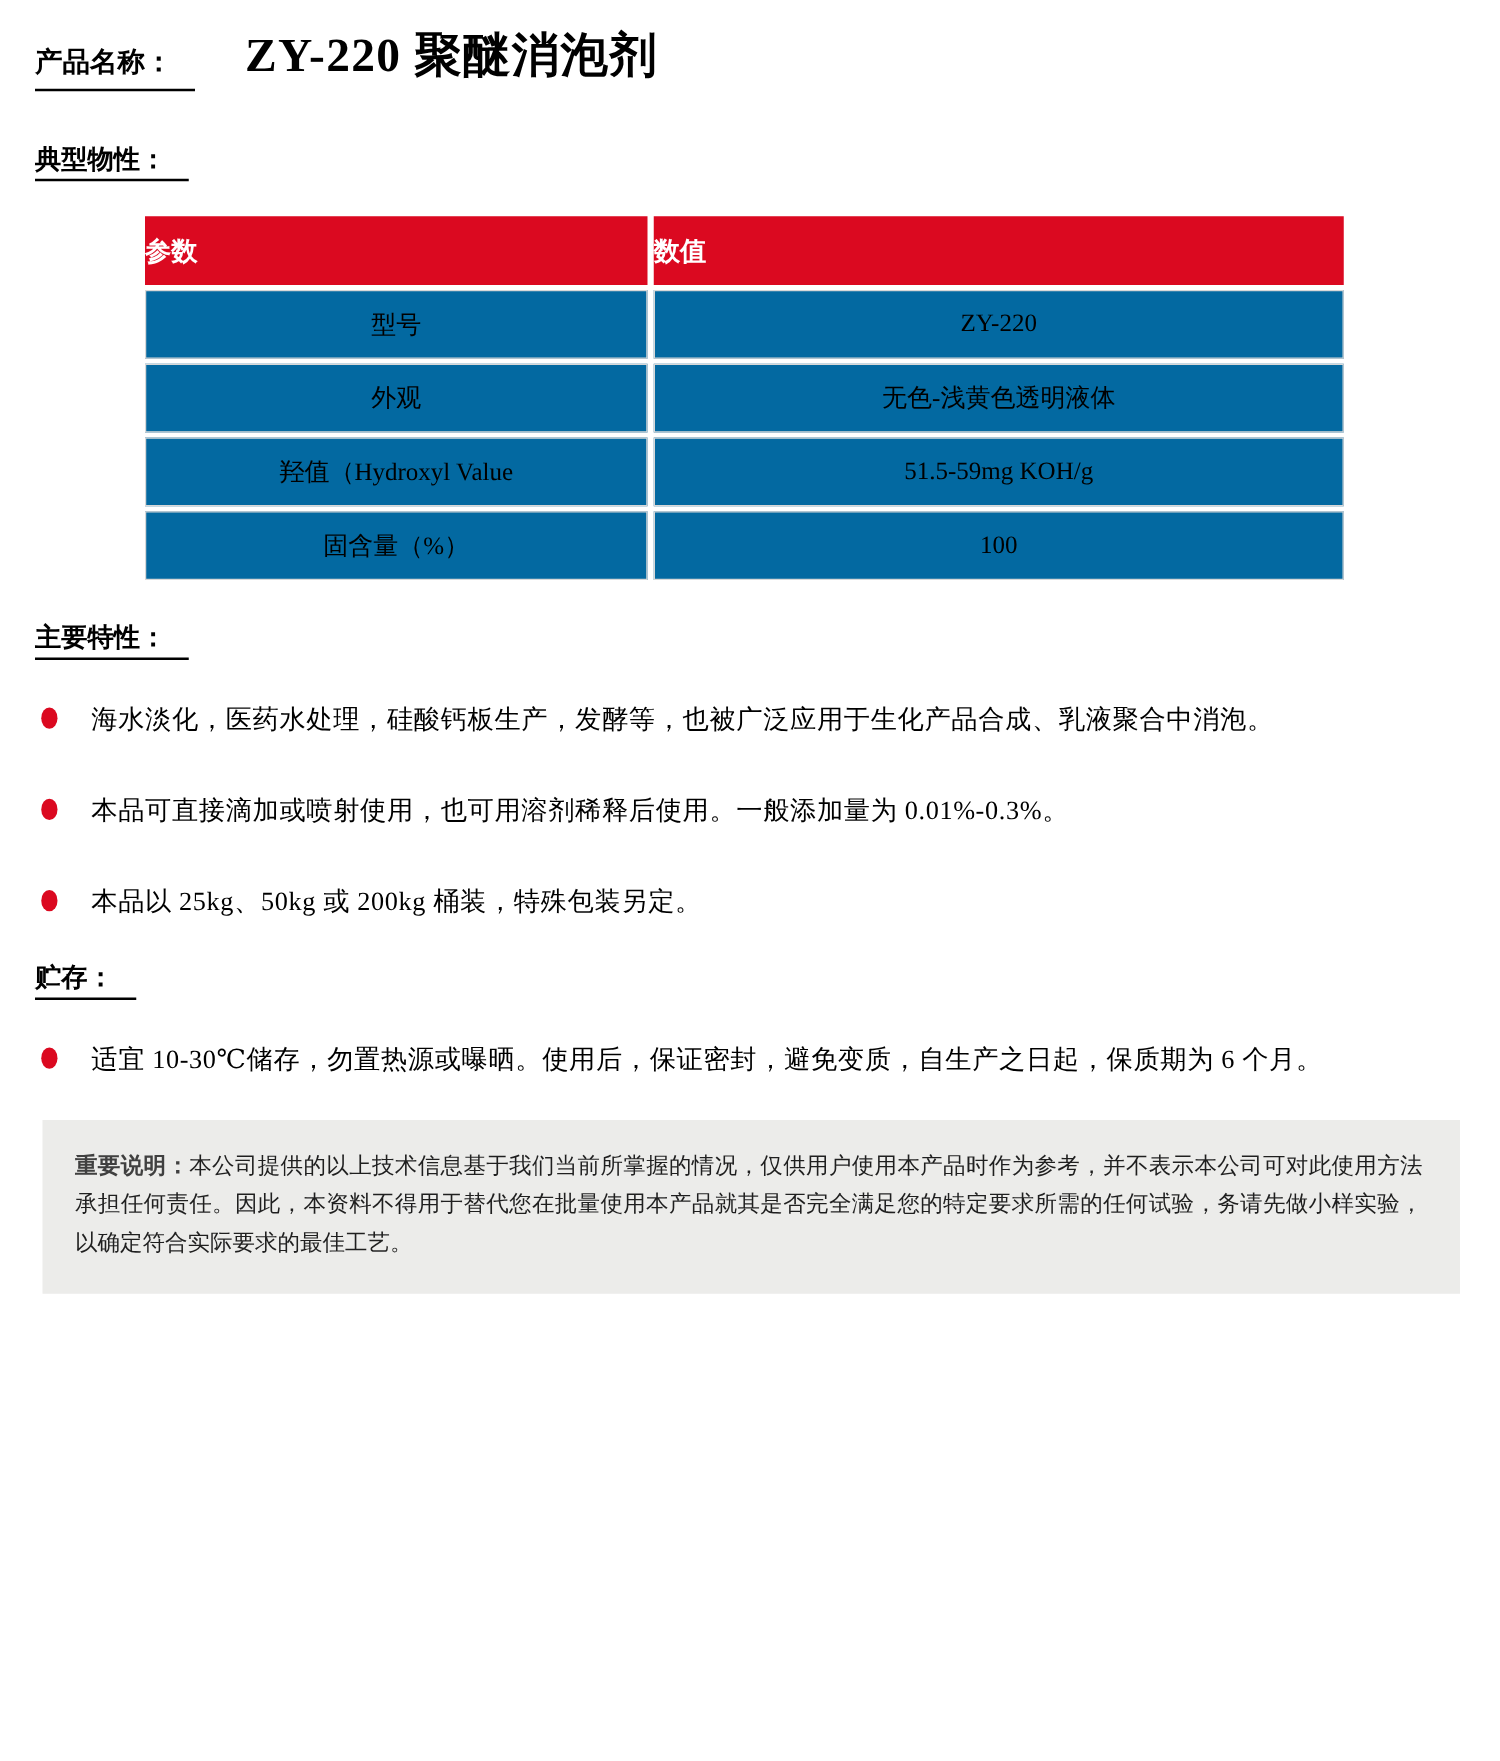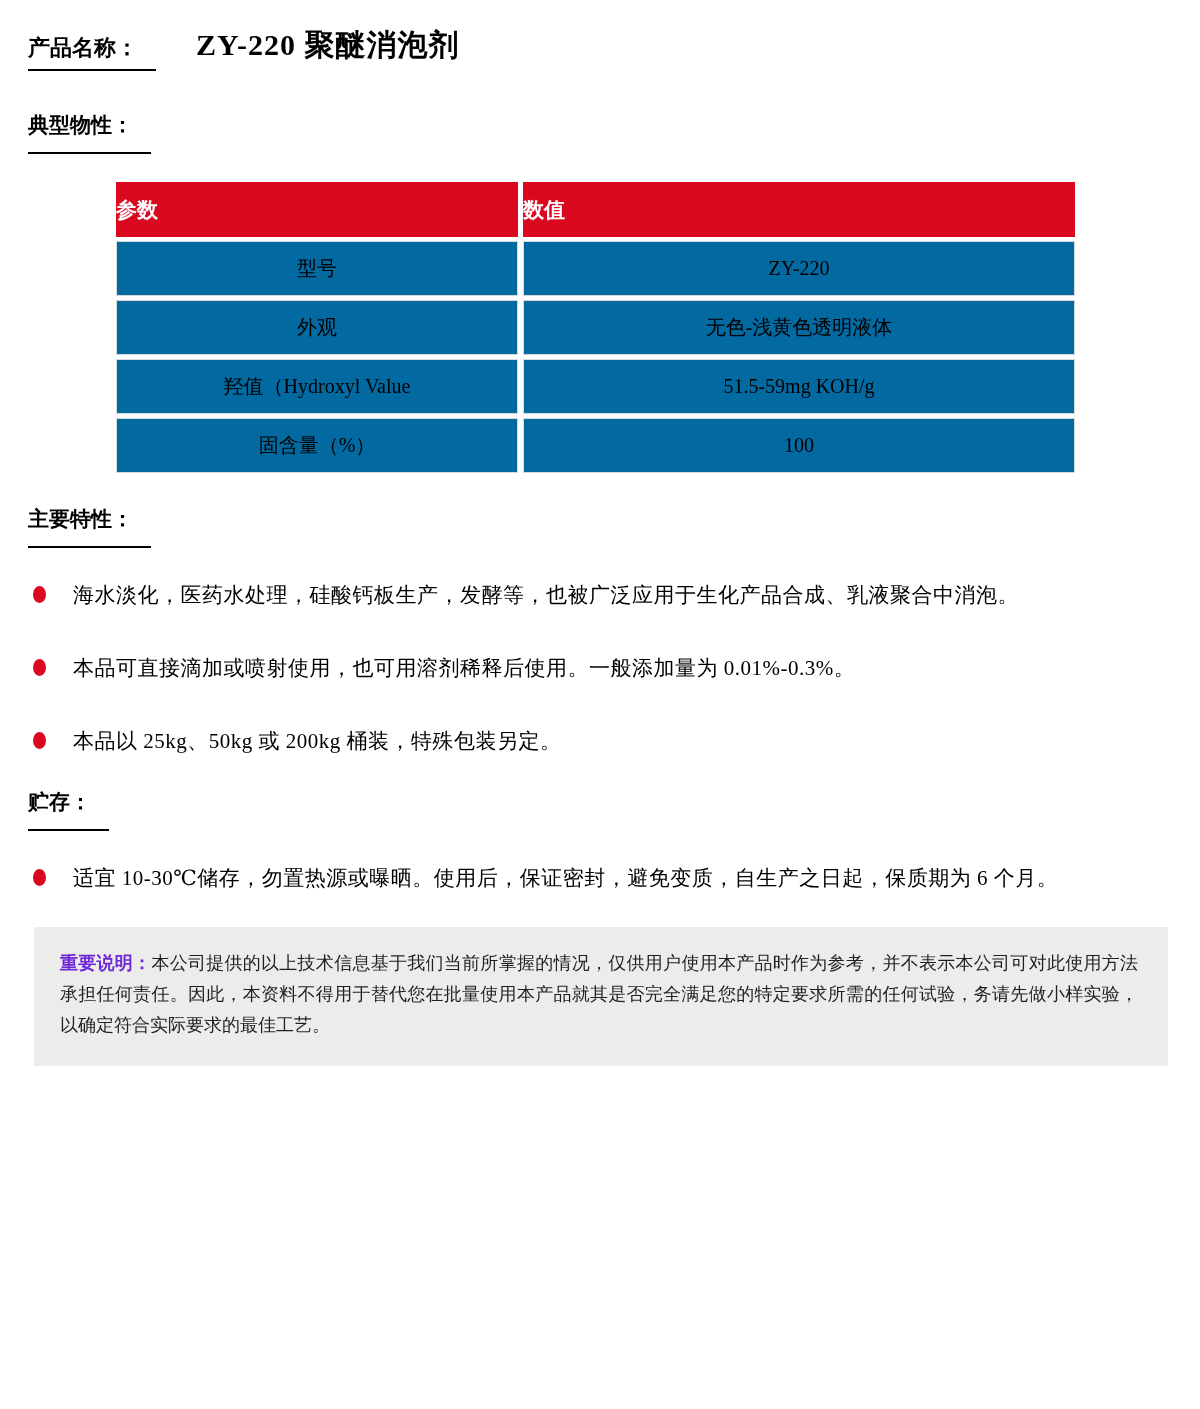--- a/index.html
+++ b/index.html
@@ -20,34 +20,34 @@
   
   .title-row { line-height: 38px; margin-bottom: 42px; white-space: nowrap; }
   .product-label {
     font-size: 22px;
     font-weight: bold;
     display: inline-block;
     border-bottom: 2px solid #000;
     padding: 0 18px 2px 0;
   }
   .product-title {
-    font-size: 30px;
+    font-size: 38px;
     font-weight: bold;
     margin-left: 36px;
     letter-spacing: 1px;
   }
 
   
   .section-heading {
     font-size: 21px;
     font-weight: bold;
     line-height: 25px;
     display: inline-block;
     border-bottom: 2px solid #000;
-    padding: 0 18px 14px 0;
+    padding: 0 18px 3px 0;
   }
   .heading-row { margin-bottom: 23px; }
 
   
   table.props {
     border-collapse: separate;
     border-spacing: 5px 4px;
     width: 969px;
     margin: 24px 0 30px 83px;
     table-layout: fixed;
@@ -93,21 +93,21 @@
   
   .notice {
     background: var(--notice-background, #ECECEA);
     margin: 16px 4px 0 6px;
     padding: 21px 30px 25px 26px;
     font-size: 18px;
     line-height: 31px;
     color: #1f1f1f;
     text-align: justify;
   }
-  .notice-label { font-weight: bold; color: #6d28d9; }
+  .notice-label { font-weight: bold; color: #404040; }
 </style>
 </head>
 <body>
 
 <div class="page">
 
   <div class="title-row">
     <span class="product-label">产品名称：</span>
     <span class="product-title">ZY-220 聚醚消泡剂</span>
   </div>

